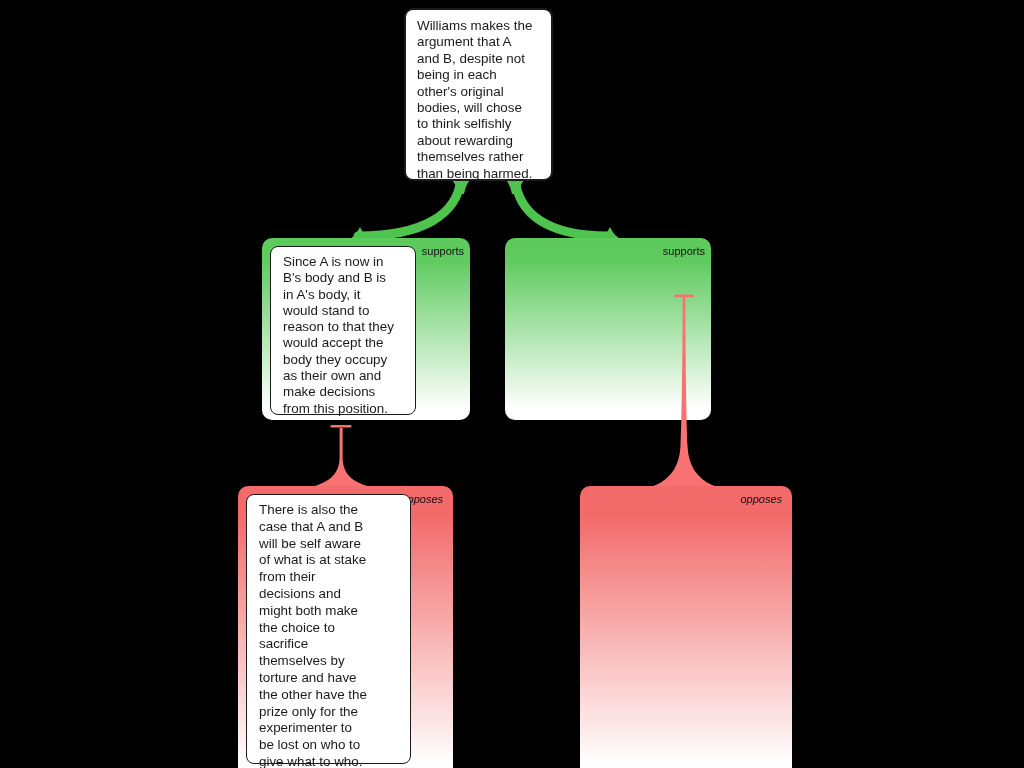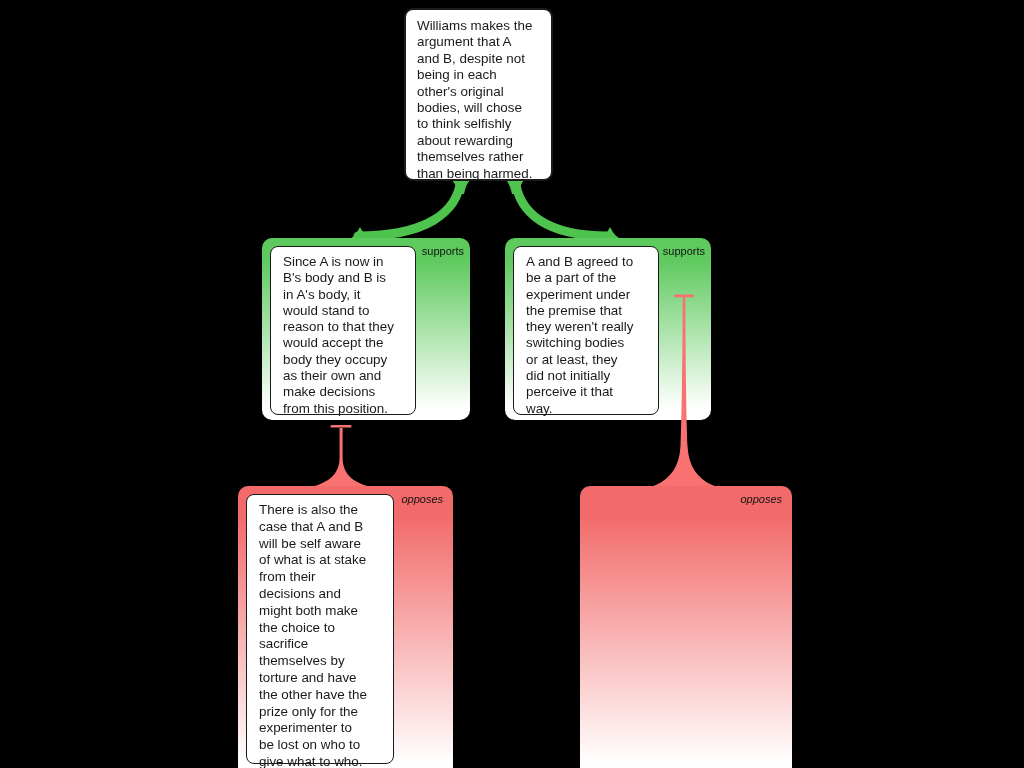--- a/index.html
+++ b/index.html
@@ -34,21 +34,21 @@
   #oppose-right{left:580px;top:486px;width:212px;height:290px;}
 
   .claim{
     position:absolute;left:8px;top:8px;
     background:#ffffff;border:1.6px solid #1b1b1b;border-radius:8px;
     box-sizing:border-box;
     font-size:13.4px;color:#1a1a1a;white-space:pre;
     padding:7px 2px 0 12px;
   }
   .support .claim{width:146px;height:169px;line-height:16.3px;}
-  .oppose  .claim{width:148px;height:270px;line-height:16.8px;}
+  .oppose  .claim{width:165px;height:270px;line-height:16.8px;}
 
   .badge{
     position:absolute;top:7px;font-size:11px;color:#111111;text-align:right;
   }
   .support .badge{right:6px;}
   .oppose  .badge{right:10px;font-style:italic;}
 </style>
 </head>
 <body>
 
@@ -82,30 +82,20 @@
 reason to that they
 would accept the
 body they occupy
 as their own and
 make decisions
 from this position.</div>
 </div>
 
 <div id="support-right" class="panel support">
   <span class="badge">supports</span>
-  <div class="claim">A and B agreed to
-be a part of the
-experiment under
-the premise that
-they weren't really
-switching bodies
-or at least, they
-did not initially
-perceive it that
-way.</div>
 </div>
 
 <svg id="oppose-connectors" class="connector-layer">
   <rect x="330.5" y="425" width="21" height="2.6" rx="1.2" fill="#f87272"></rect>
   <path d="M339.6,428 L339.6,457 C339.6,470 334,479 318,485 L311,487 L371,487 L364,485 C348,479 342.6,470 342.6,457 L342.6,428 Z" fill="#f87272"></path>
 
   <rect x="674" y="294.6" width="20" height="2.6" rx="1.2" fill="#f87272"></rect>
   <path d="M682.7,297 C682.5,370 681.5,425 680.5,446 C679.5,466 671,478 656,485 L650,487 L718,487 L712,485 C697,478 688.5,466 687.5,446 C686.5,425 685.5,370 685.3,297 Z" fill="#f87272"></path>
 </svg>
 

